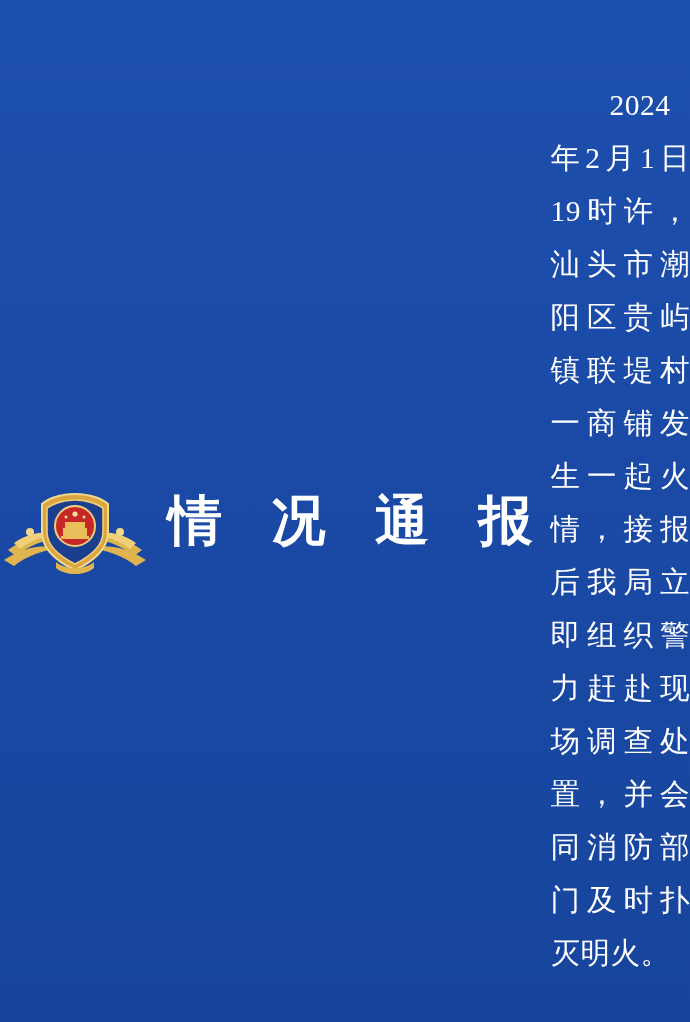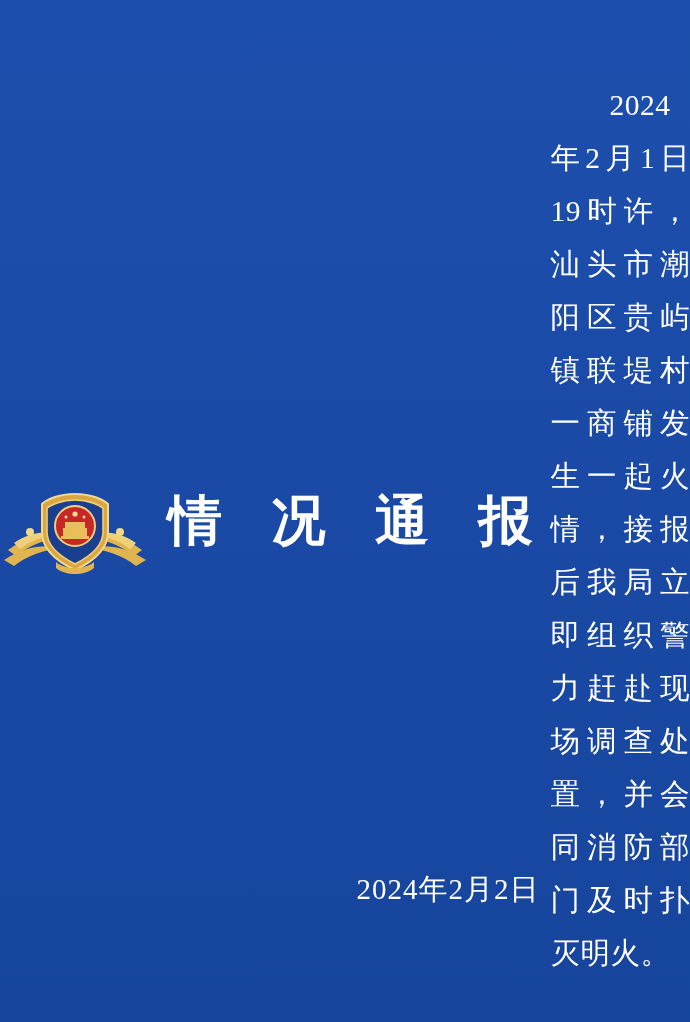--- a/index.html
+++ b/index.html
@@ -129,16 +129,15 @@
     </svg>
   </div>
 
   <div class="title">情 况 通 报</div>
 
   <div class="body-block">
     <p class="para">2024年2月1日19时许，汕头市潮阳区贵屿镇联堤村一商铺发生一起火情，接报后我局立即组织警力赶赴现场调查处置，并会同消防部门及时扑灭明火。</p>
   </div>
 
   <div class="sign-block">
-    <div class="sign-date">2024年2月2日</div>
   </div>
 
 </div>
 
 </body></html>

